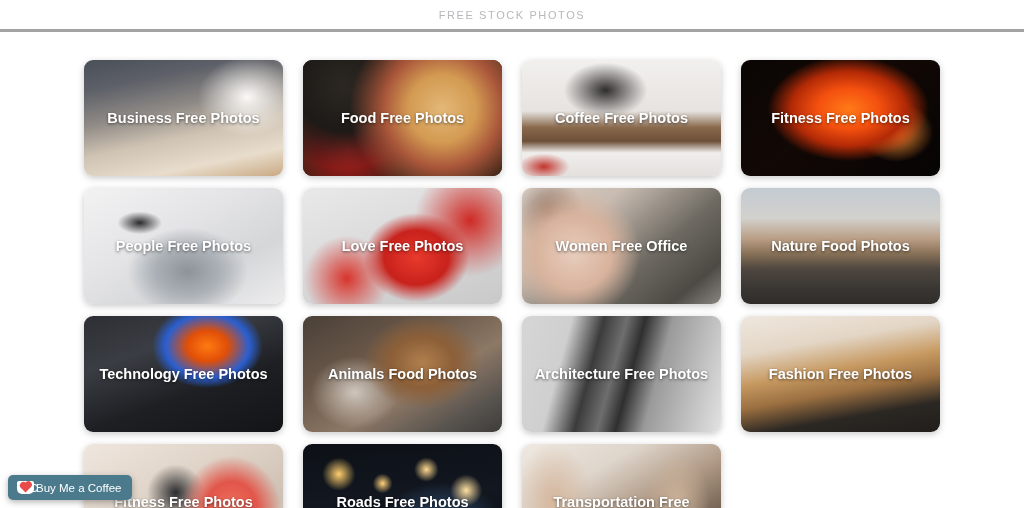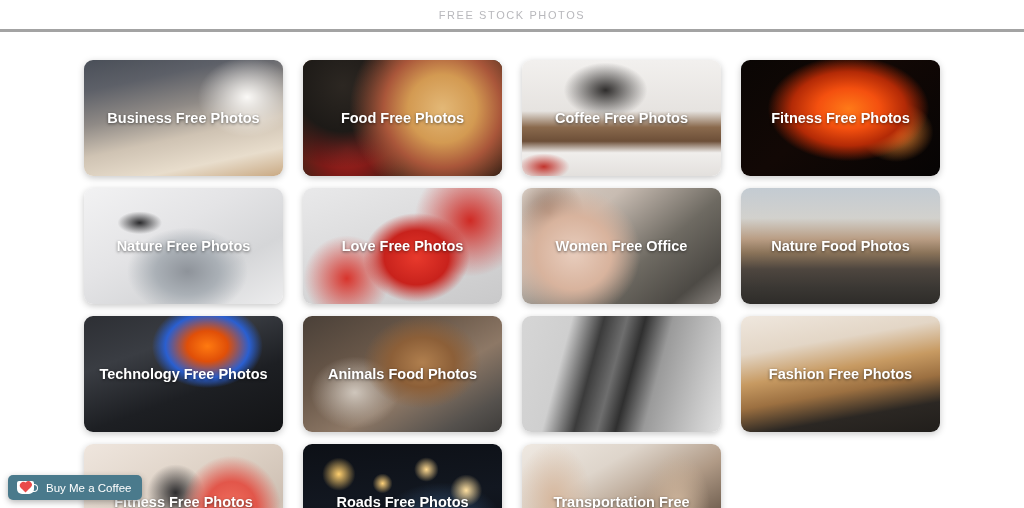--- a/index.html
+++ b/index.html
@@ -173,21 +173,21 @@
   }
 
   
   .bmc-widget {
     position: fixed;
     left: 8px;
     bottom: 8px;
     z-index: 50;
     display: flex;
     align-items: center;
-    gap: 12px;
+    gap: 2px;
     background: #4a7a8c;
     color: #ffffff;
     border-radius: 5px;
     padding: 6px 11px 6px 9px;
     box-shadow: 0 2px 6px rgba(0,0,0,0.3);
     cursor: pointer;
     text-align: right;
   }
   .bmc-label {
     font-size: 11.5px;
@@ -256,21 +256,21 @@
       <div class="card">
         <div class="card-photo ph-office"></div>
         <div class="card-label">Coffee Free Photos</div>
       </div>
       <div class="card">
         <div class="card-photo ph-abstract"></div>
         <div class="card-label">Fitness Free Photos</div>
       </div>
       <div class="card">
         <div class="card-photo ph-people"></div>
-        <div class="card-label">Nature Free Photos</div>
+        <div class="card-label">People Free Photos</div>
       </div>
       <div class="card">
         <div class="card-photo ph-love"></div>
         <div class="card-label">Love Free Photos</div>
       </div>
       <div class="card">
         <div class="card-photo ph-women"></div>
         <div class="card-label">Women Free Office</div>
       </div>
       <div class="card">
@@ -280,20 +280,21 @@
       <div class="card">
         <div class="card-photo ph-technology"></div>
         <div class="card-label">Technology Free Photos</div>
       </div>
       <div class="card">
         <div class="card-photo ph-animals"></div>
         <div class="card-label">Animals Food Photos</div>
       </div>
       <div class="card">
         <div class="card-photo ph-architecture"></div>
+        <div class="card-label">Architecture Free Photos</div>
       </div>
       <div class="card">
         <div class="card-photo ph-fashion"></div>
         <div class="card-label">Fashion Free Photos</div>
       </div>
       <div class="card">
         <div class="card-photo ph-fitness"></div>
         <div class="card-label">Fitness Free Photos</div>
       </div>
       <div class="card">

